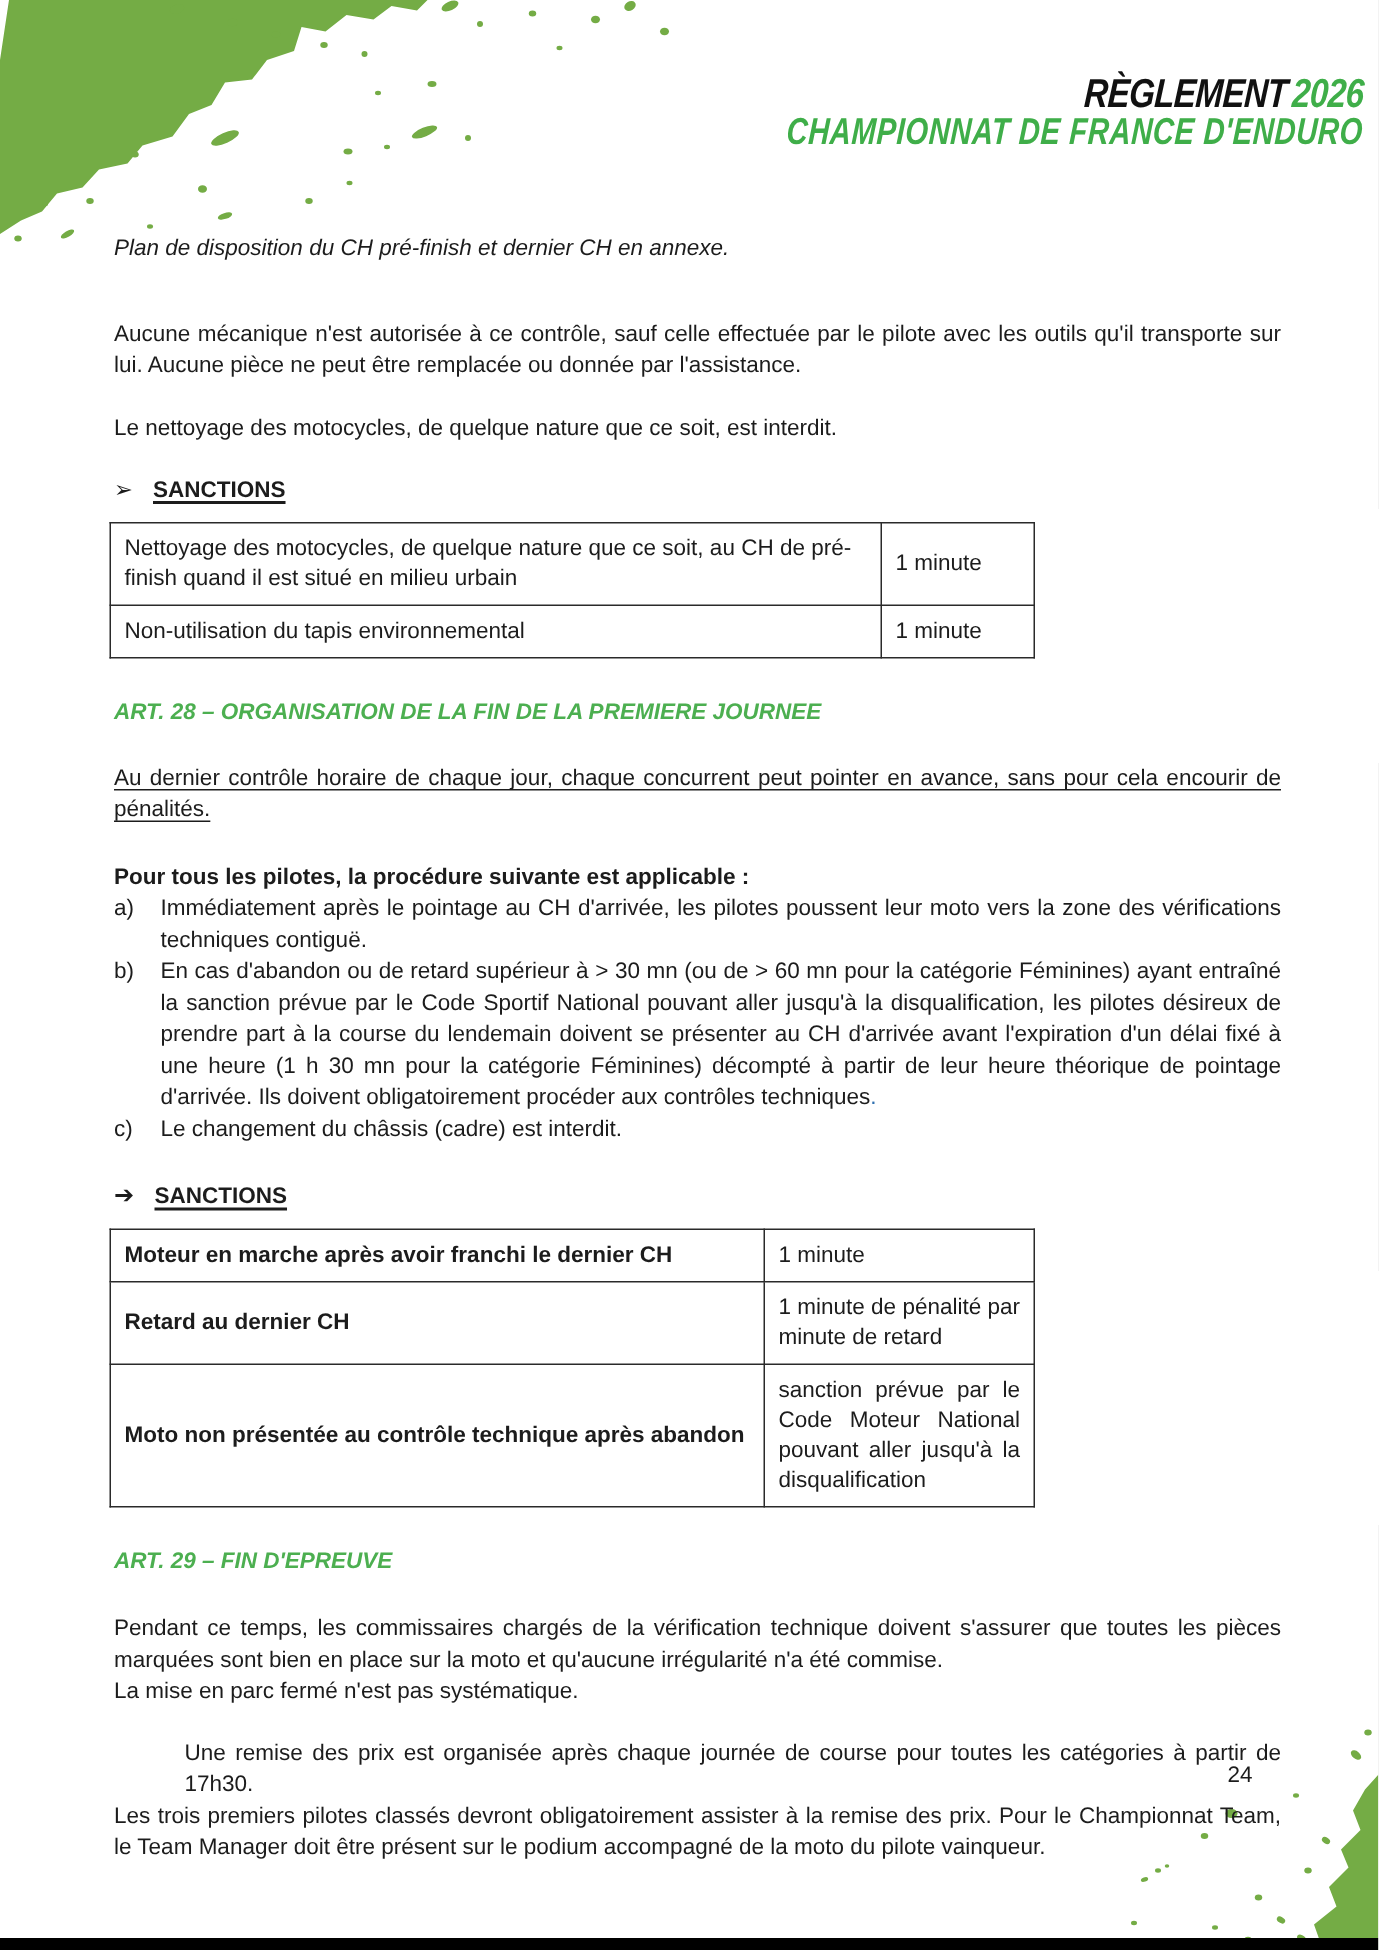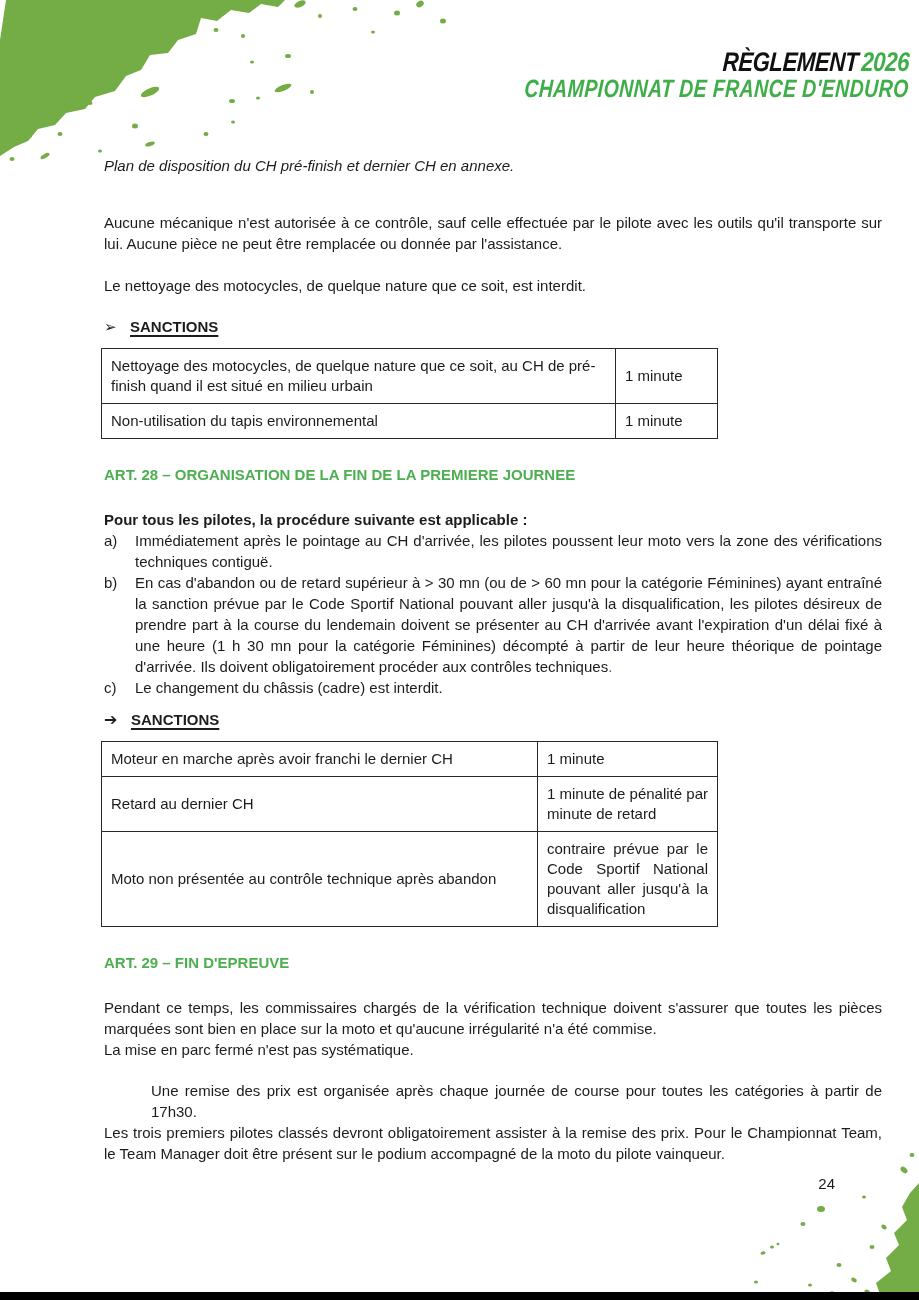--- a/index.html
+++ b/index.html
@@ -27,40 +27,40 @@
   .bottom-bar{position:absolute;left:0;bottom:0;width:100%;height:8px;background:#000;z-index:5;}
 
   .logo{position:absolute;top:48px;right:10px;text-align:right;font-style:italic;z-index:2;}
   .logo-line1{display:block;font-size:27px;font-weight:bold;line-height:28px;white-space:nowrap;}
   .logo-line1 .inner{display:inline-block;transform:scaleX(0.82) skewX(-4deg);transform-origin:100% 50%;letter-spacing:-0.5px;}
   .logo-black{color:#111;}
   .logo-year{color:var(--logo_green);margin-left:4px;}
   .logo-line2{display:block;font-size:25px;font-weight:bold;line-height:26px;color:var(--logo_green);white-space:nowrap;margin-top:-1px;}
   .logo-line2 .inner{display:inline-block;transform:scaleX(0.78) skewX(-4deg);transform-origin:100% 50%;font-weight:600;letter-spacing:0.5px;}
 
-  .content{position:absolute;top:155px;left:104px;width:778px;}
+  .content{position:absolute;top:155px;left:76px;width:778px;}
   .italic-note{font-style:italic;}
   .para{text-align:justify;}
   .mt1{margin-top:21px;}
   .mt2{margin-top:36px;}
 
   .sanction-head{margin-top:20px;font-weight:bold;}
   .sanction-head .title{text-decoration:underline;text-decoration-thickness:2px;text-underline-offset:3px;}
   .sanction-head-1{padding-left:27px;}
   .sanction-head-1 .bullet{display:inline-block;width:26px;margin-left:-27px;font-weight:normal;font-size:15px;}
-  .sanction-head-2{margin-top:11px;}
+  .sanction-head-2{margin-top:24px;}
   .sanction-head-2 .bullet{display:inline-block;width:27px;font-size:16px;}
 
   table.sanctions{border-collapse:collapse;margin-top:11px;margin-left:-3px;width:617px;table-layout:fixed;}
   table.sanctions td{border:1.4px solid #2a2a2a;padding:7px 9px;vertical-align:middle;line-height:20px;}
   table.t1 td.c1{width:514px;}
-  table.t2 td.c1{width:436px;text-align:justify;}
+  table.t2 td.c1{width:436px;text-align:justify;font-weight:bold;}
   table.t2 td.c2{text-align:justify;}
 
-  .art-heading{margin-top:25px;font-weight:bold;color:var(--heading_green);}
+  .art-heading{margin-top:25px;font-weight:bold;color:var(--heading_green);font-style:italic;}
   .underlined-para{margin-top:23px;text-align:justify;text-decoration:underline;text-underline-offset:3px;}
   .proc-intro{margin-top:24px;font-weight:bold;}
 
   .abc-list .item{display:flex;}
   .abc-list .label{flex:0 0 31px;}
   .abc-list .text{flex:1;text-align:justify;}
   .blue-period{color:var(--period_blue);}
 
   .mt-art29{margin-top:25px;}
   .mt-para29{margin-top:24px;}
@@ -156,20 +156,21 @@
         </tr>
         <tr>
           <td class="c1">Non-utilisation du tapis environnemental</td>
           <td class="c2">1 minute</td>
         </tr>
       </tbody>
     </table>
 
     <h2 class="art-heading" style="font-size:15px;">ART. 28 – ORGANISATION DE LA FIN DE LA PREMIERE JOURNEE</h2>
 
+    <p class="underlined-para">Au dernier contrôle horaire de chaque jour, chaque concurrent peut pointer en avance, sans pour cela encourir de pénalités.</p>
 
     <p class="proc-intro">Pour tous les pilotes, la procédure suivante est applicable :</p>
 
     <div class="abc-list">
       <div class="item">
         <span class="label">a)</span>
         <span class="text"><span>Immédiatement après le pointage au CH d'arrivée, les pilotes poussent leur moto vers la zone des vérifications techniques contiguë.</span><span class="blue-period"></span></span>
       </div>
       <div class="item">
         <span class="label">b)</span>
@@ -190,21 +191,21 @@
         <tr>
           <td class="c1">Moteur en marche après avoir franchi le dernier CH</td>
           <td class="c2">1 minute</td>
         </tr>
         <tr>
           <td class="c1">Retard au dernier CH</td>
           <td class="c2">1 minute de pénalité par minute de retard</td>
         </tr>
         <tr>
           <td class="c1">Moto non présentée au contrôle technique après abandon</td>
-          <td class="c2">contraire prévue par le Code Sportif National pouvant aller jusqu'à la disqualification</td>
+          <td class="c2">sanction prévue par le Code Moteur National pouvant aller jusqu'à la disqualification</td>
         </tr>
       </tbody>
     </table>
 
     <h2 class="art-heading mt-art29" style="font-size:15px;">ART. 29 – FIN D'EPREUVE</h2>
 
     <p class="para mt-para29">Pendant ce temps, les commissaires chargés de la vérification technique doivent s'assurer que toutes les pièces marquées sont bien en place sur la moto et qu'aucune irrégularité n'a été commise.</p>
     <p>La mise en parc fermé n'est pas systématique.</p>
 
     <p class="para mt-prize">Une remise des prix est organisée après chaque journée de course pour toutes les catégories à partir de 17h30.</p>

